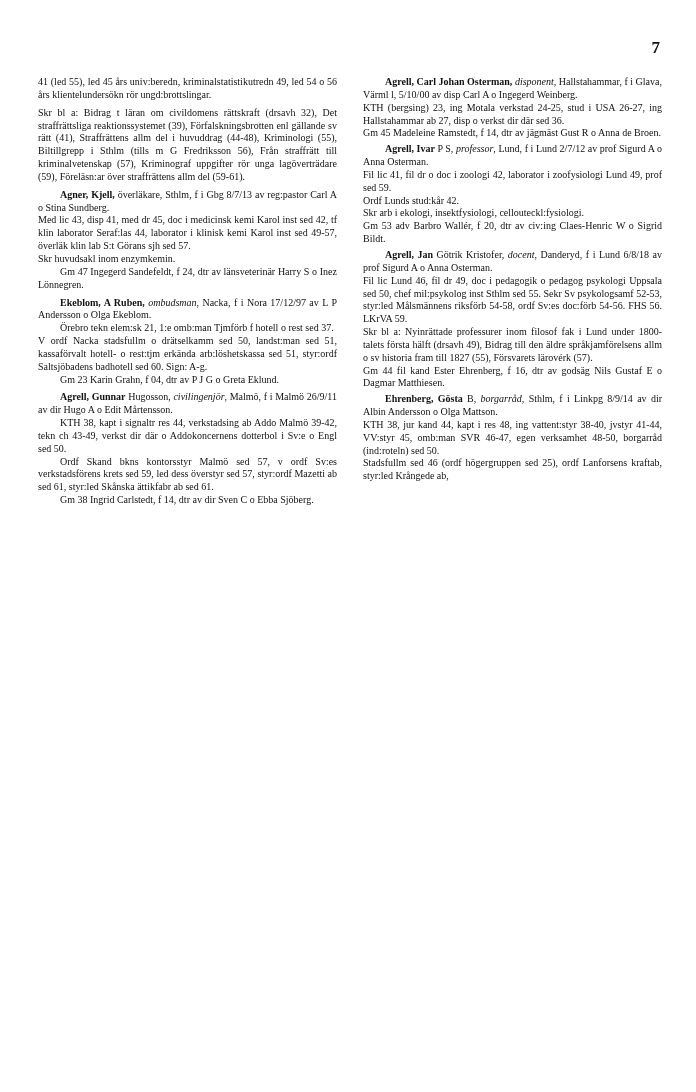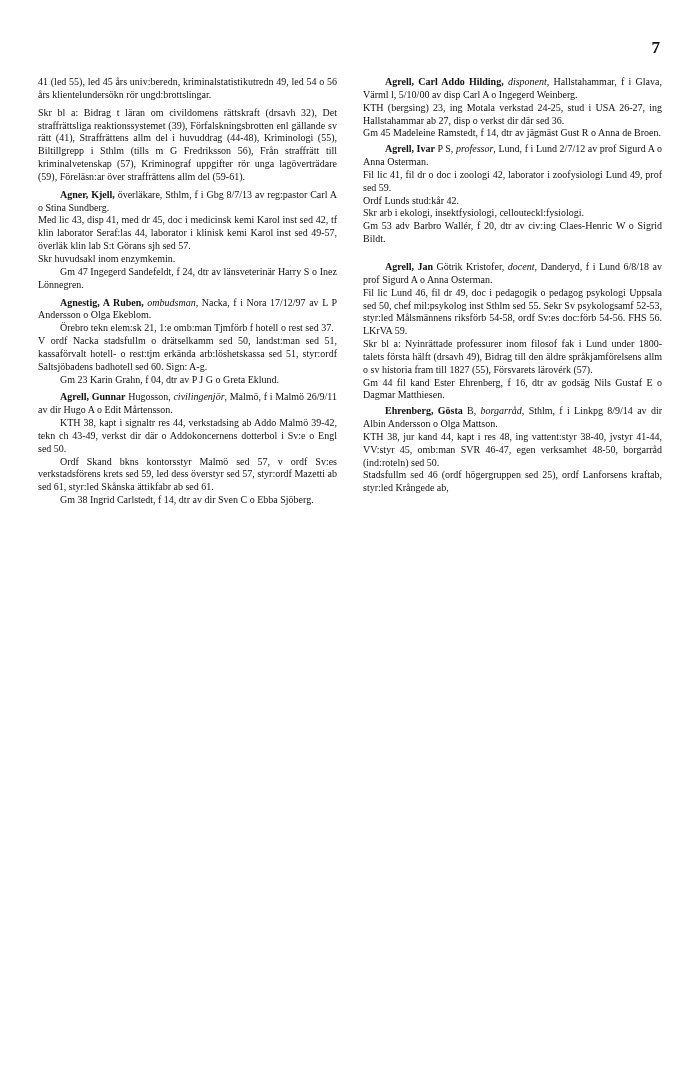--- a/index.html
+++ b/index.html
@@ -84,53 +84,53 @@
       <p class="para" style="margin-top:5px">Skr bl a: Bidrag t läran om civildomens rättskraft (drsavh 32), Det straffrättsliga reaktionssystemet (39), Förfalskningsbrotten enl gällande sv rätt (41), Straffrättens allm del i huvuddrag (44-48), Kriminologi (55), Biltillgrepp i Sthlm (tills m G Fredriksson 56), Från straffrätt till kriminalvetenskap (57), Kriminograf uppgifter rör unga lagöverträdare (59), Föreläsn:ar över straffrättens allm del (59-61).</p>
 
       <div class="entry">
         <p class="para indent" style="margin-top:5px"><span class="hdr-name">Agner, Kjell,</span> överläkare, Sthlm, f i Gbg 8/7/13 av reg:pastor Carl A o Stina Sundberg.</p>
         <p class="para">Med lic 43, disp 41, med dr 45, doc i medicinsk kemi Karol inst sed 42, tf klin laborator Seraf:las 44, laborator i klinisk kemi Karol inst sed 49-57, överläk klin lab S:t Görans sjh sed 57.</p>
         <p class="para">Skr huvudsakl inom enzymkemin.</p>
         <p class="para indent">Gm 47 Ingegerd Sandefeldt, f 24, dtr av länsveterinär Harry S o Inez Lönnegren.</p>
       </div>
 
       <div class="entry">
-        <p class="para indent" style="margin-top:5px"><span class="hdr-name">Agnestig, A Ruben,</span> <span class="ital">ombudsman</span>, Nacka, f i Nora 17/12/97 av L P Andersson o Olga Ekeblom.</p>
+        <p class="para indent" style="margin-top:5px"><span class="hdr-name">Ekeblom, A Ruben,</span> <span class="ital">ombudsman</span>, Nacka, f i Nora 17/12/97 av L P Andersson o Olga Ekeblom.</p>
         <p class="para indent">Örebro tekn elem:sk 21, 1:e omb:man Tjmförb f hotell o rest sed 37.</p>
         <p class="para">V ordf Nacka stadsfullm o drätselkamm sed 50, landst:man sed 51, kassaförvalt hotell- o rest:tjm erkända arb:löshetskassa sed 51, styr:ordf Saltsjöbadens badhotell sed 60. Sign: A-g.</p>
         <p class="para indent">Gm 23 Karin Grahn, f 04, dtr av P J G o Greta Eklund.</p>
       </div>
 
       <div class="entry">
         <p class="para indent" style="margin-top:5px"><span class="hdr-name">Agrell, Gunnar</span> Hugosson, <span class="ital">civilingenjör</span>, Malmö, f i Malmö 26/9/11 av dir Hugo A o Edit Mårtensson.</p>
         <p class="para indent">KTH 38, kapt i signaltr res 44, verkstadsing ab Addo Malmö 39-42, tekn ch 43-49, verkst dir där o Addokoncernens dotterbol i Sv:e o Engl sed 50.</p>
         <p class="para indent">Ordf Skand bkns kontorsstyr Malmö sed 57, v ordf Sv:es verkstadsförens krets sed 59, led dess överstyr sed 57, styr:ordf Mazetti ab sed 61, styr:led Skånska ättikfabr ab sed 61.</p>
         <p class="para indent">Gm 38 Ingrid Carlstedt, f 14, dtr av dir Sven C o Ebba Sjöberg.</p>
       </div>
 
     </div>
 
     <div class="col">
 
       <div class="entry">
-        <p class="para indent"><span class="hdr-name">Agrell, Carl Addo Hilding,</span> <span class="ital">disponent</span>, Hallstahammar, f i Glava, Värml l, 5/10/00 av disp Carl A o Ingegerd Weinberg.</p>
+        <p class="para indent"><span class="hdr-name">Agrell, Carl Johan Osterman,</span> <span class="ital">disponent</span>, Hallstahammar, f i Glava, Värml l, 5/10/00 av disp Carl A o Ingegerd Weinberg.</p>
         <p class="para">KTH (bergsing) 23, ing Motala verkstad 24-25, stud i USA 26-27, ing Hallstahammar ab 27, disp o verkst dir där sed 36.</p>
         <p class="para">Gm 45 Madeleine Ramstedt, f 14, dtr av jägmäst Gust R o Anna de Broen.</p>
       </div>
 
       <div class="entry">
         <p class="para indent" style="margin-top:3px"><span class="hdr-name">Agrell, Ivar</span> P S, <span class="ital">professor</span>, Lund, f i Lund 2/7/12 av prof Sigurd A o Anna Osterman.</p>
         <p class="para">Fil lic 41, fil dr o doc i zoologi 42, laborator i zoofysiologi Lund 49, prof sed 59.</p>
         <p class="para">Ordf Lunds stud:kår 42.</p>
         <p class="para">Skr arb i ekologi, insektfysiologi, cellouteckl:fysiologi.</p>
         <p class="para">Gm 53 adv Barbro Wallér, f 20, dtr av civ:ing Claes-Henric W o Sigrid Bildt.</p>
       </div>
 
       <div class="entry">
-        <p class="para indent" style="margin-top:15px"><span class="hdr-name">Agrell, Jan</span> Götrik Kristofer, <span class="ital">docent</span>, Danderyd, f i Lund 6/8/18 av prof Sigurd A o Anna Osterman.</p>
+        <p class="para indent" style="margin-top:3px"><span class="hdr-name">Agrell, Jan</span> Götrik Kristofer, <span class="ital">docent</span>, Danderyd, f i Lund 6/8/18 av prof Sigurd A o Anna Osterman.</p>
         <p class="para">Fil lic Lund 46, fil dr 49, doc i pedagogik o pedagog psykologi Uppsala sed 50, chef mil:psykolog inst Sthlm sed 55. Sekr Sv psykologsamf 52-53, styr:led Målsmännens riksförb 54-58, ordf Sv:es doc:förb 54-56. FHS 56. LKrVA 59.</p>
         <p class="para">Skr bl a: Nyinrättade professurer inom filosof fak i Lund under 1800-talets första hälft (drsavh 49), Bidrag till den äldre språkjamförelsens allm o sv historia fram till 1827 (55), Försvarets lärovérk (57).</p>
         <p class="para">Gm 44 fil kand Ester Ehrenberg, f 16, dtr av godsäg Nils Gustaf E o Dagmar Matthiesen.</p>
       </div>
 
       <div class="entry">
         <p class="para indent" style="margin-top:3px"><span class="hdr-name">Ehrenberg, Gösta</span> B, <span class="ital">borgarråd</span>, Sthlm, f i Linkpg 8/9/14 av dir Albin Andersson o Olga Mattson.</p>
         <p class="para">KTH 38, jur kand 44, kapt i res 48, ing vattent:styr 38-40, jvstyr 41-44, VV:styr 45, omb:man SVR 46-47, egen verksamhet 48-50, borgarråd (ind:roteln) sed 50.</p>
         <p class="para">Stadsfullm sed 46 (ordf högergruppen sed 25), ordf Lanforsens kraftab, styr:led Krångede ab,</p>
       </div>

